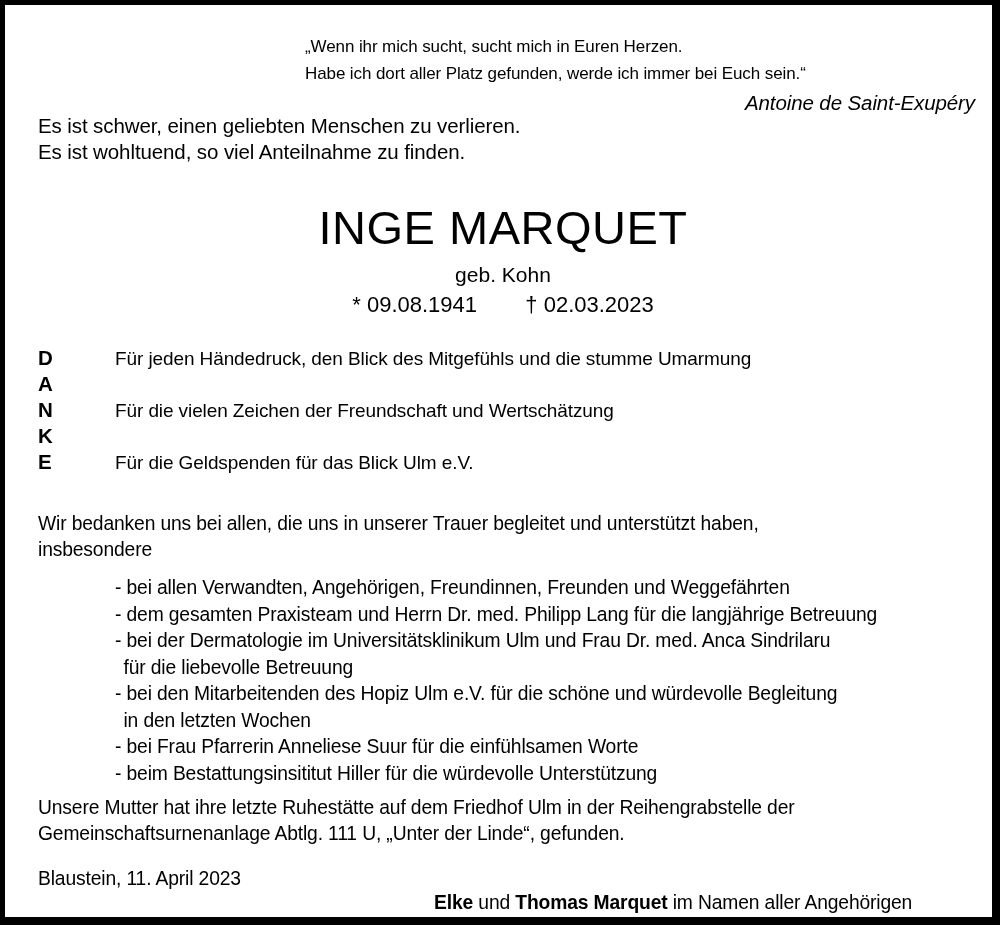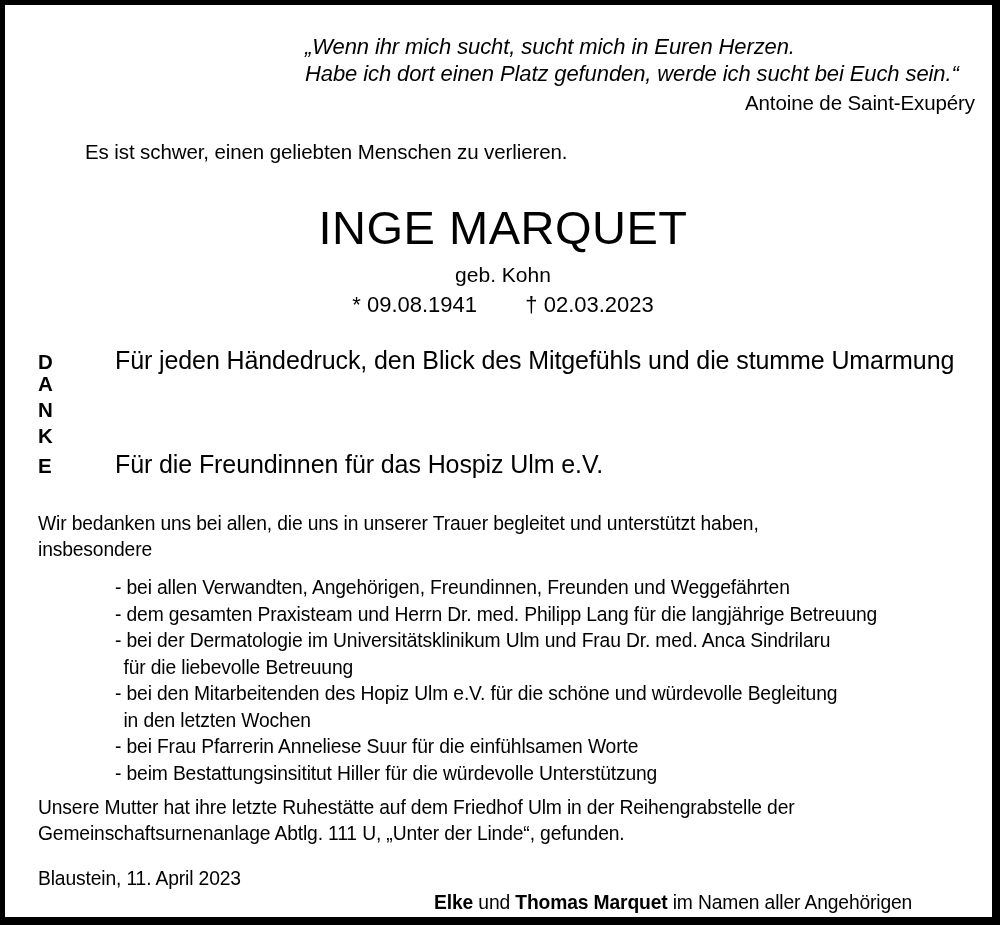--- a/index.html
+++ b/index.html
@@ -37,41 +37,40 @@
   }
 
   
   .quote-block {
     position: absolute;
     left: 300px;
     top: 28px;
     width: 670px;
   }
   .quote-line {
-    font-style: italic;
-    font-size: 22px;
+    font-size: 17px;
     line-height: 27px;
     white-space: pre;
     letter-spacing: -0.1px;
   }
   .quote-attribution {
     text-align: right;
     font-size: 20.5px;
     line-height: 27px;
     margin-top: 2px;
     letter-spacing: -0.1px;
+    font-style: italic;
   }
 
   
   .intro-block {
     position: absolute;
     left: 33px;
-    top: 134px;
+    top: 108px;
     width: 700px;
-    margin-left: 47px;
   }
   .intro-line {
     font-size: 20.5px;
     line-height: 26px;
     white-space: pre;
     letter-spacing: -0.1px;
   }
 
   
   .deceased-block {
@@ -118,21 +117,21 @@
     height: 26px;
   }
   .danke-letter {
     width: 77px;
     flex: 0 0 77px;
     font-weight: bold;
     font-size: 20.5px;
     letter-spacing: 0;
   }
   .danke-text {
-    font-size: 25px;
+    font-size: 19px;
     letter-spacing: -0.1px;
     white-space: pre;
   }
 
   
   .thanks-block {
     position: absolute;
     left: 33px;
     top: 505px;
     width: 930px;
@@ -205,26 +204,27 @@
   }
 </style>
 </head>
 <body>
 
 <div class="obituary-frame">
   <div class="sheet">
 
     <div class="quote-block">
       <div class="quote-line">„Wenn ihr mich sucht, sucht mich in Euren Herzen.</div>
-      <div class="quote-line">Habe ich dort einen Platz gefunden, werde ich sucht bei Euch sein.“</div>
+      <div class="quote-line">Habe ich dort aller Platz gefunden, werde ich immer bei Euch sein.“</div>
       <div class="quote-attribution">Antoine de Saint-Exupéry</div>
     </div>
 
     <div class="intro-block">
       <div class="intro-line">Es ist schwer, einen geliebten Menschen zu verlieren.</div>
+      <div class="intro-line">Es ist wohltuend, so viel Anteilnahme zu finden.</div>
     </div>
 
     <div class="deceased-block">
       <div class="deceased-name">INGE MARQUET</div>
       <div class="deceased-maiden">geb. Kohn</div>
       <div class="deceased-dates">
         <span>*</span>
         <span>09.08.1941</span>
         <span class="date-gap"></span>
         <span>†</span>
@@ -235,27 +235,28 @@
     <div class="danke-block">
       <div class="danke-row">
         <div class="danke-letter">D</div>
         <div class="danke-text">Für jeden Händedruck, den Blick des Mitgefühls und die stumme Umarmung</div>
       </div>
       <div class="danke-row">
         <div class="danke-letter">A</div>
       </div>
       <div class="danke-row">
         <div class="danke-letter">N</div>
+        <div class="danke-text">Für die vielen Zeichen der Freundschaft und Wertschätzung</div>
       </div>
       <div class="danke-row">
         <div class="danke-letter">K</div>
       </div>
       <div class="danke-row">
         <div class="danke-letter">E</div>
-        <div class="danke-text">Für die Freundinnen für das Hospiz Ulm e.V.</div>
+        <div class="danke-text">Für die Geldspenden für das Blick Ulm e.V.</div>
       </div>
     </div>
 
     <div class="thanks-block condensed">
       <div class="thanks-line">Wir bedanken uns bei allen, die uns in unserer Trauer begleitet und unterstützt haben,</div>
       <div class="thanks-line">insbesondere</div>
     </div>
 
     <div class="recipients-block condensed">
       <div class="recipient-item">- bei allen Verwandten, Angehörigen, Freundinnen, Freunden und Weggefährten</div>

